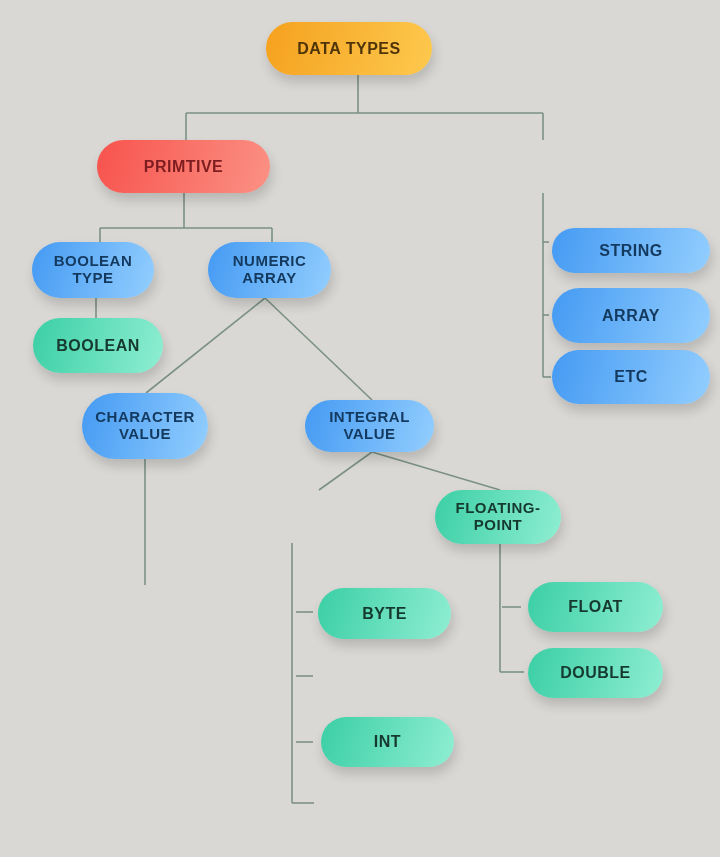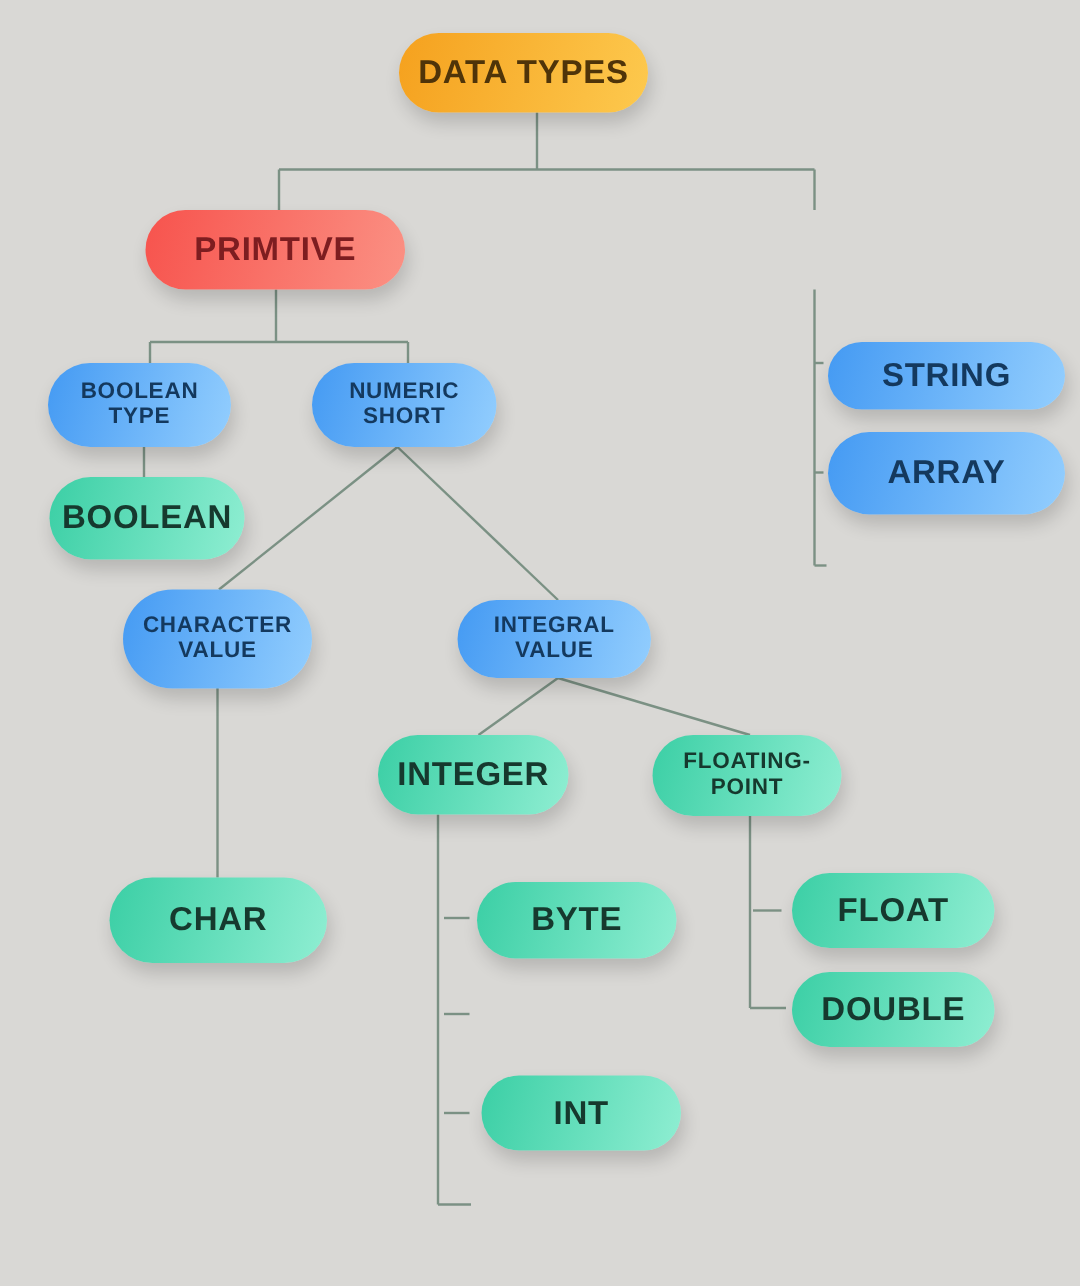--- a/index.html
+++ b/index.html
@@ -11,21 +11,21 @@
     overflow:hidden;
   }
   svg.wires{position:absolute;left:0;top:0;width:720px;height:857px;}
   svg.wires path{stroke:#7b9184;stroke-width:1.6;fill:none;}
   .node{
     position:absolute;
     display:flex;align-items:center;justify-content:center;
     text-align:center;
     border-radius:999px;
     font-weight:bold;
-    font-size:22px;
+    font-size:16px;
     letter-spacing:.5px;
     line-height:1.12;
     white-space:pre-line;
     box-shadow:2px 7px 12px rgba(0,0,0,.16);
   }
   .node.small{font-size:15px;}
   .orange{background:linear-gradient(105deg,#f5a11e 0%,#fdc94e 100%);color:#4f3409;}
   .red{background:linear-gradient(105deg,#f7534d 0%,#fb9184 100%);color:#7d1d20;}
   .blue{background:linear-gradient(105deg,#449af3 0%,#93cefe 100%);color:#14395e;}
   .green{background:linear-gradient(105deg,#3bcfa5 0%,#8feed2 100%);color:#16392e;}
@@ -66,45 +66,44 @@
 
   <div class="node orange" style="left:266px;top:22px;width:166px;height:53px">DATA TYPES</div>
 
   <div class="node red" style="left:97px;top:140px;width:173px;height:53px">PRIMTIVE</div>
 
 
   <div class="node blue small" style="left:32px;top:242px;width:122px;height:56px">BOOLEAN
 TYPE</div>
 
   <div class="node blue small" style="left:208px;top:242px;width:123px;height:56px">NUMERIC
-SHORT</div>
+ARRAY</div>
 
   <div class="node green" style="left:33px;top:318px;width:130px;height:55px">BOOLEAN</div>
 
   <div class="node blue small" style="left:82px;top:393px;width:126px;height:66px">CHARACTER
 VALUE</div>
 
   <div class="node blue small" style="left:305px;top:400px;width:129px;height:52px">INTEGRAL
 VALUE</div>
 
-  <div class="node green" style="left:73px;top:585px;width:145px;height:57px">CHAR</div>
 
-  <div class="node green" style="left:252px;top:490px;width:127px;height:53px">INTEGER</div>
 
   <div class="node green small" style="left:435px;top:490px;width:126px;height:54px">FLOATING-
 POINT</div>
 
   <div class="node green" style="left:318px;top:588px;width:133px;height:51px">BYTE</div>
 
 
   <div class="node green" style="left:321px;top:717px;width:133px;height:50px">INT</div>
 
 
   <div class="node green" style="left:528px;top:582px;width:135px;height:50px">FLOAT</div>
 
   <div class="node green" style="left:528px;top:648px;width:135px;height:50px">DOUBLE</div>
 
   <div class="node blue" style="left:552px;top:228px;width:158px;height:45px">STRING</div>
 
   <div class="node blue" style="left:552px;top:288px;width:158px;height:55px">ARRAY</div>
 
+  <div class="node blue" style="left:552px;top:350px;width:158px;height:54px">ETC</div>
 
 </div>
 
 </body></html>

